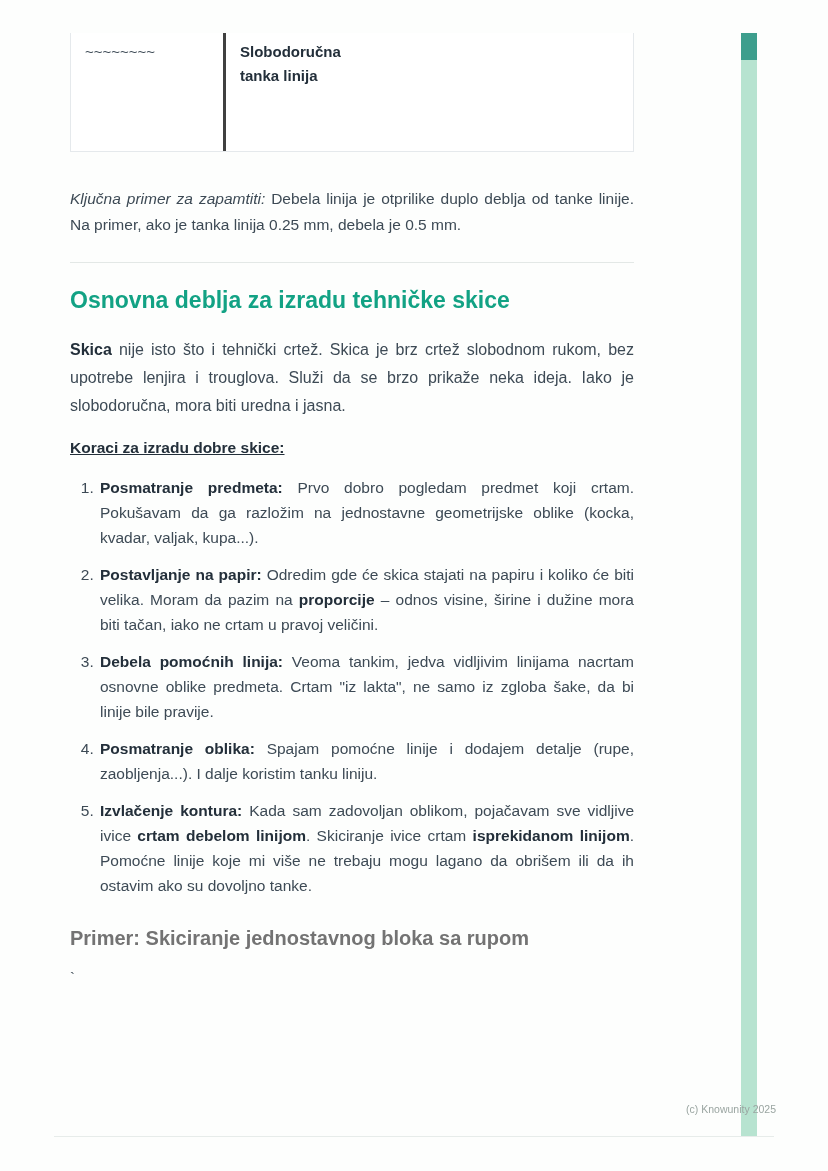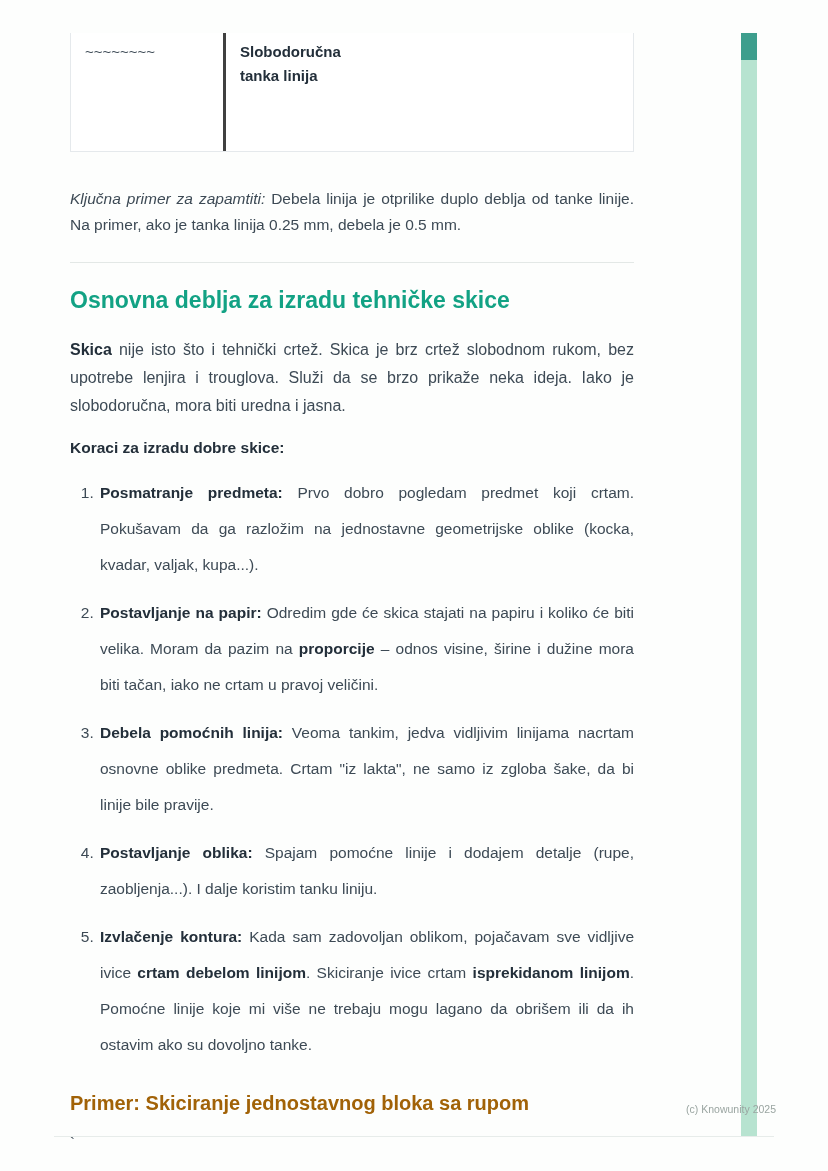--- a/index.html
+++ b/index.html
@@ -22,24 +22,24 @@
   .c2{width:133px;font-weight:700;color:#232f3a;}
   .c3{width:100px;}
   .c4{width:179px;}
   
   .note{margin:34px 0 0 0;font-size:15.5px;line-height:26px;text-align:justify;}
   .i{font-style:italic;}
   .b{font-weight:700;color:#232f3a;}
   .divider{margin:24px 0 0 0;border:none;border-top:1px solid #e3e8e6;height:0;}
   h2.section-title{margin:22px 0 0 0;font-size:23px;line-height:30px;font-weight:700;color:#12a284;}
   .intro{margin:21px 0 0 0;font-size:16px;line-height:28px;text-align:justify;}
-  .steps-head{margin:16px 0 0 0;font-size:15.5px;line-height:24px;font-weight:700;color:#232f3a;}
-  ol.steps{margin:15px 0 0 0;padding:0 0 0 28px;font-size:15.5px;line-height:36px;}
+  .steps-head{margin:16px 0 0 0;font-size:15.5px;line-height:24px;font-weight:700;color:#232f3a;text-decoration:underline;}
+  ol.steps{margin:15px 0 0 0;padding:0 0 0 28px;font-size:15.5px;line-height:25px;}
   ol.steps li{margin:0 0 12px 0;text-align:justify;padding-left:2px;}
-  h3.example-title{margin:26px 0 0 0;font-size:20px;line-height:28px;font-weight:700;color:#a16207;}
+  h3.example-title{margin:26px 0 0 0;font-size:20px;line-height:28px;font-weight:700;color:#737373;}
   .stray{margin:16px 0 0 0;font-size:15px;line-height:20px;color:#3d4a55;}
   
   .footer{position:absolute;right:52px;bottom:56px;font-size:10.5px;color:#9aa5a1;z-index:3;margin-top:20px;}
   .bottom-line{position:absolute;left:54px;right:54px;bottom:34px;height:1px;background:#e7ecea;z-index:0;}
 </style>
 </head>
 <body>
 
 <div class="page">
 
@@ -69,21 +69,21 @@
     <p class="intro">
       <span class="b">Skica</span><span> nije isto što i tehnički crtež. Skica je brz crtež slobodnom rukom, bez upotrebe lenjira i trouglova. Služi da se brzo prikaže neka ideja. Iako je slobodoručna, mora biti uredna i jasna.</span>
     </p>
 
     <p class="steps-head">Koraci za izradu dobre skice:</p>
 
     <ol class="steps">
         <li><span class="b">Posmatranje predmeta:</span><span> Prvo dobro pogledam predmet koji crtam. Pokušavam da ga razložim na jednostavne geometrijske oblike (kocka, kvadar, valjak, kupa...).</span></li>
         <li><span class="b">Postavljanje na papir:</span><span> Odredim gde će skica stajati na papiru i koliko će biti velika. Moram da pazim na </span><span class="b">proporcije</span><span> – odnos visine, širine i dužine mora biti tačan, iako ne crtam u pravoj veličini.</span></li>
         <li><span class="b">Debela pomoćnih linija:</span><span> Veoma tankim, jedva vidljivim linijama nacrtam osnovne oblike predmeta. Crtam "iz lakta", ne samo iz zgloba šake, da bi linije bile pravije.</span></li>
-        <li><span class="b">Postavljanje oblika:</span><span> Spajam pomoćne linije i dodajem detalje (rupe, zaobljenja...). I dalje koristim tanku liniju.</span></li>
+        <li><span class="b">Posmatranje oblika:</span><span> Spajam pomoćne linije i dodajem detalje (rupe, zaobljenja...). I dalje koristim tanku liniju.</span></li>
         <li><span class="b">Izvlačenje kontura:</span><span> Kada sam zadovoljan oblikom, pojačavam sve vidljive ivice </span><span class="b">crtam debelom linijom</span><span>. Skiciranje ivice crtam </span><span class="b">isprekidanom linijom</span><span>. Pomoćne linije koje mi više ne trebaju mogu lagano da obrišem ili da ih ostavim ako su dovoljno tanke.</span></li>
       </ol>
 
     <h3 class="example-title">Primer: Skiciranje jednostavnog bloka sa rupom</h3>
 
     <div class="stray">`</div>
 
   </div>
 
   <div class="footer">(c) Knowunity 2025</div>

